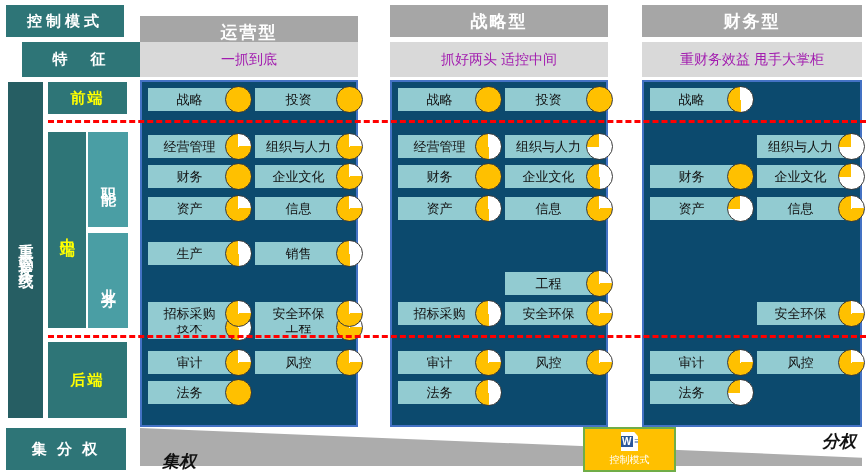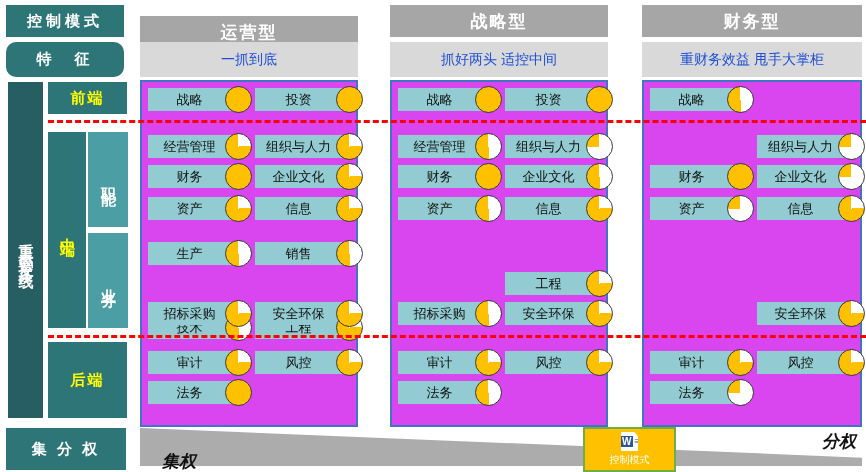--- a/index.html
+++ b/index.html
@@ -10,23 +10,23 @@
   .abs{position:absolute; box-sizing:border-box;}
   .teal{background:#2E7577; color:#fff; display:flex; align-items:center; justify-content:center;}
   .teal-dark{background:#265E63;}
   .teal-mid{background:#4A9EA4;}
   .hd-label{font-weight:bold; font-size:15px; letter-spacing:4px;}
   .yellow-label{color:#FFFF00; font-weight:bold; font-size:15px; letter-spacing:2px;}
   .vtext{writing-mode:vertical-rl; text-orientation:upright;}
   
   .colhead{top:5px; height:32px; background:#A6A6A6; color:#fff; font-weight:bold; font-size:17px;
            display:flex; align-items:center; justify-content:center; letter-spacing:2px;}
-  .colsub{top:42px; height:35px; background:#D9D9D9; color:#1d4ed8; font-size:14px;
+  .colsub{top:42px; height:35px; background:#D9D9D9; color:#a21caf; font-size:14px;
           display:flex; align-items:center; justify-content:center;}
-  .panel{top:80px; height:347px; background:#d946ef; border:2px solid #4472C4;font-family:Liberation Serif, serif;}
+  .panel{top:80px; height:347px; background:#0c4a6e; border:2px solid #4472C4;font-family:Liberation Serif, serif;}
   
   .row{position:absolute; left:0; right:0; height:25px;}
   .slot{position:absolute; top:0; display:flex; align-items:center; height:25px;}
   .slot.L{left:6px; width:104px;}
   .slot.R{left:113px; width:108px;}
   .ibox{flex:1; height:23px; background:#92CBD1; display:flex; align-items:center; justify-content:center;
         font-size:13px; color:#111; white-space:nowrap;}
   .pie{flex:none; width:25px; height:25px; margin-left:-6px; border-radius:50%;
        border:1.5px solid #3a3a3a; background:#fff; z-index:2;}
   
@@ -47,21 +47,21 @@
   .doclabel{font-size:10px; color:#fff; margin-top:2px; white-space:nowrap;}
 </style>
 </head>
 <body>
 
 <div id="stage">
 
   <div class="abs teal" style="left:6px; top:5px; width:118px; height:32px;">
     <span class="hd-label">控制模式</span>
   </div>
-  <div class="abs teal" style="left:6px; top:42px; width:118px; height:35px;border-radius:10px;">
+  <div class="abs teal" style="left:22px; top:42px; width:118px; height:35px;">
     <span class="hd-label">特　征</span>
   </div>
   <div class="abs teal teal-dark" style="left:8px; top:82px; width:35px; height:336px;">
     <span class="vtext" style="color:#fff; font-weight:bold; font-size:15px; letter-spacing:6px;">重点管控条线</span>
   </div>
   <div class="abs teal" style="left:48px; top:82px; width:79px; height:32px;">
     <span class="yellow-label">前端</span>
   </div>
   <div class="abs teal" style="left:48px; top:132px; width:38px; height:196px;">
     <span class="vtext yellow-label" style="letter-spacing:4px;">中端</span>

